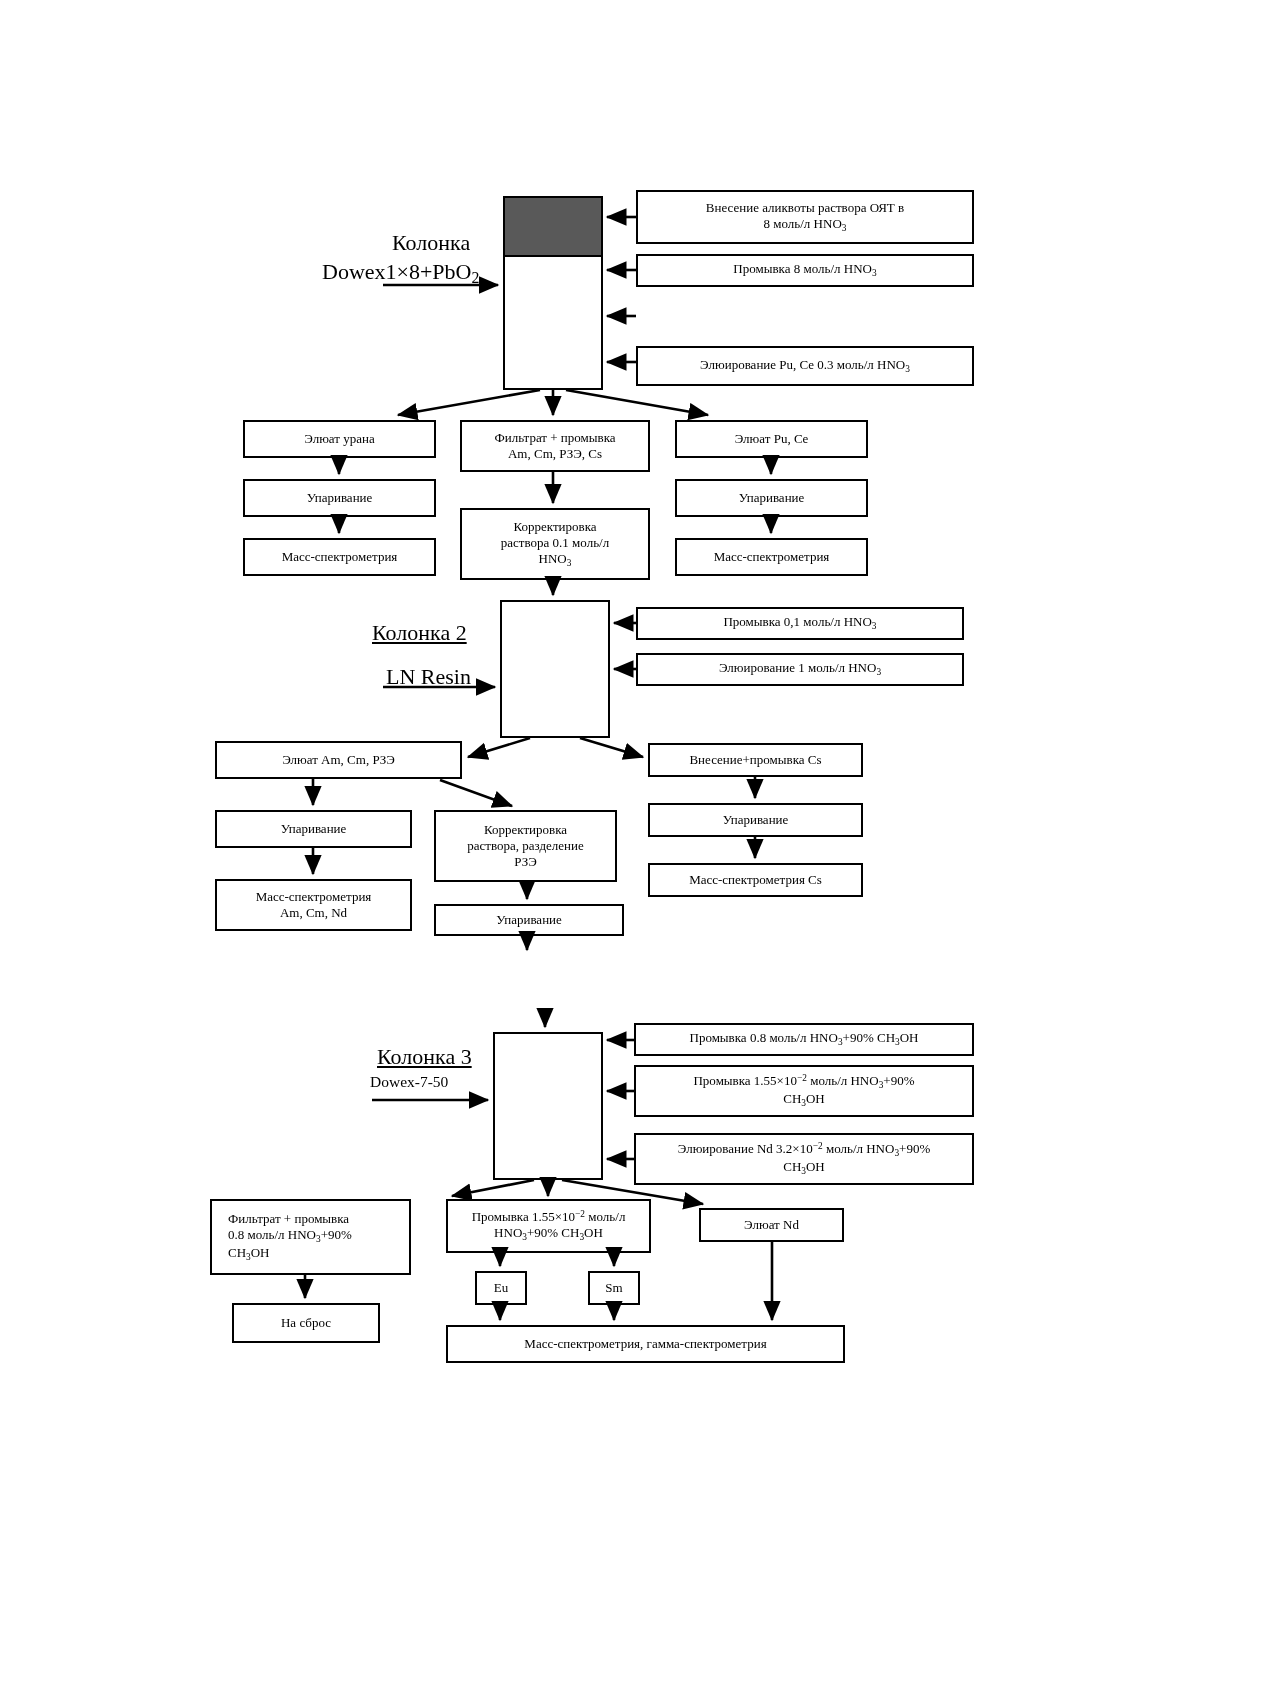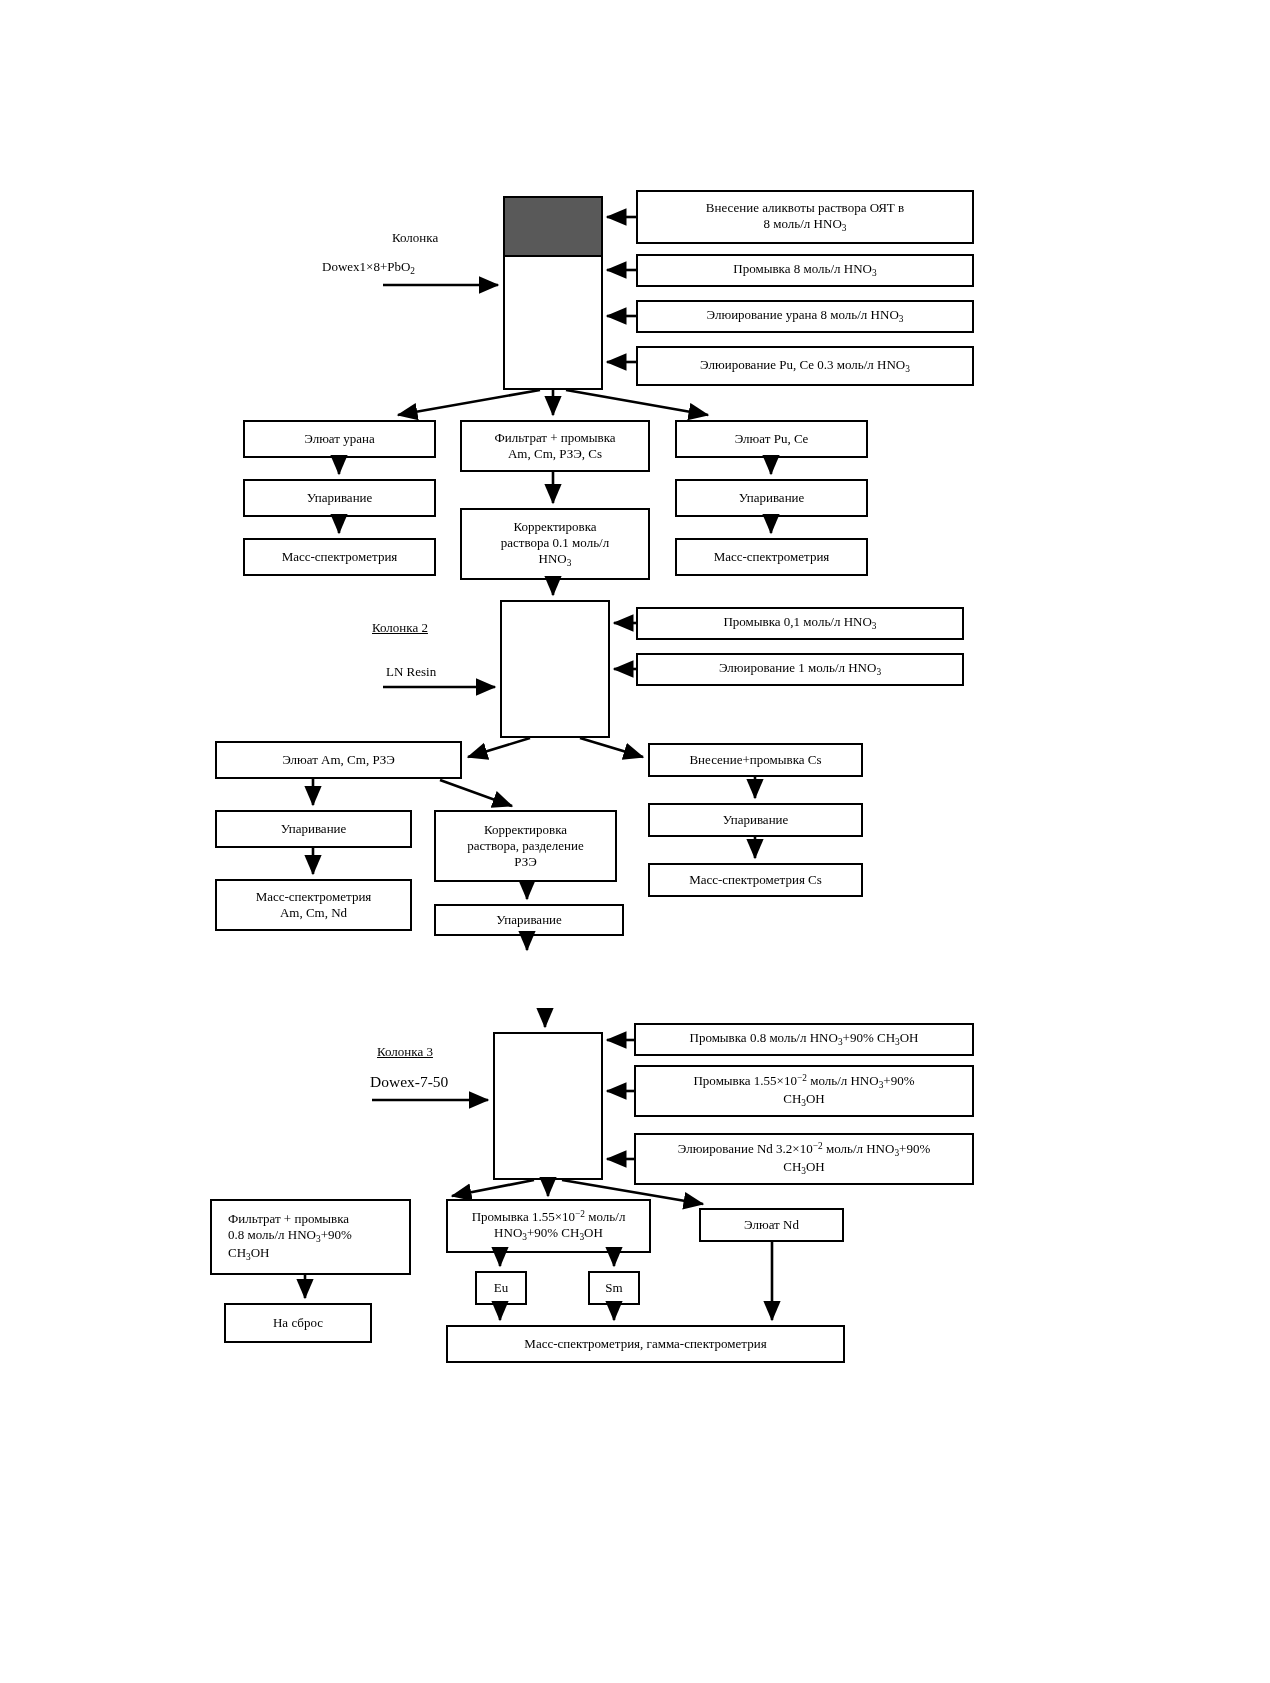--- a/index.html
+++ b/index.html
@@ -38,21 +38,21 @@
     background: #ffffff;
   }
   .col-cap {
     position: absolute;
     box-sizing: border-box;
     background: #595959;
     border: 2px solid #000000;
   }
   .lbl {
     position: absolute;
-    font-size: 13px;
+    font-size: 22px;
     line-height: 1.2;
     white-space: nowrap;
   }
   .lbl.u { text-decoration: underline; }
   svg.overlay {
     position: absolute;
     left: 0; top: 0;
     width: 1270px;
     height: 1683px;
     pointer-events: none;
@@ -75,23 +75,20 @@
     <div>
       <span>Внесение аликвоты раствора ОЯТ в</span><br>
       <span>8 моль/л HNO</span><sub>3</sub>
     </div>
   </div>
 
   <div class="box" style="left:636px; top:254px; width:338px; height:33px;">
     <div><span>Промывка 8 моль/л HNO</span><sub>3</sub></div>
   </div>
 
-  <div class="box" style="left:636px; top:300px; width:338px; height:33px;">
-    <div><span>Элюирование урана 8 моль/л HNO</span><sub>3</sub></div>
-  </div>
 
   <div class="box" style="left:636px; top:346px; width:338px; height:40px;">
     <div><span>Элюирование Pu, Ce 0.3 моль/л HNO</span><sub>3</sub></div>
   </div>
 
   <div class="box" style="left:243px; top:420px; width:193px; height:38px;">Элюат урана</div>
   <div class="box" style="left:243px; top:479px; width:193px; height:38px;">Упаривание</div>
   <div class="box" style="left:243px; top:538px; width:193px; height:38px;">Масс-спектрометрия</div>
 
   <div class="box" style="left:460px; top:420px; width:190px; height:52px;">
@@ -169,21 +166,21 @@
   </div>
 
   <div class="box" style="left:210px; top:1199px; width:201px; height:76px; justify-content:flex-start; text-align:left; padding-left:16px;">
     <div>
       <span>Фильтрат + промывка</span><br>
       <span>0.8 моль/л HNO</span><sub>3</sub><span>+90%</span><br>
       <span>CH</span><sub>3</sub><span>OH</span>
     </div>
   </div>
 
-  <div class="box" style="left:224px; top:1303px; width:148px; height:40px;">На сброс</div>
+  <div class="box" style="left:232px; top:1303px; width:148px; height:40px;">На сброс</div>
 
   <div class="box" style="left:446px; top:1199px; width:205px; height:54px;">
     <div>
       <span>Промывка 1.55×10</span><sup>−2</sup><span> моль/л</span><br>
       <span>HNO</span><sub>3</sub><span>+90% CH</span><sub>3</sub><span>OH</span>
     </div>
   </div>
 
   <div class="box" style="left:475px; top:1271px; width:52px; height:34px;">Eu</div>
   <div class="box" style="left:588px; top:1271px; width:52px; height:34px;">Sm</div>

